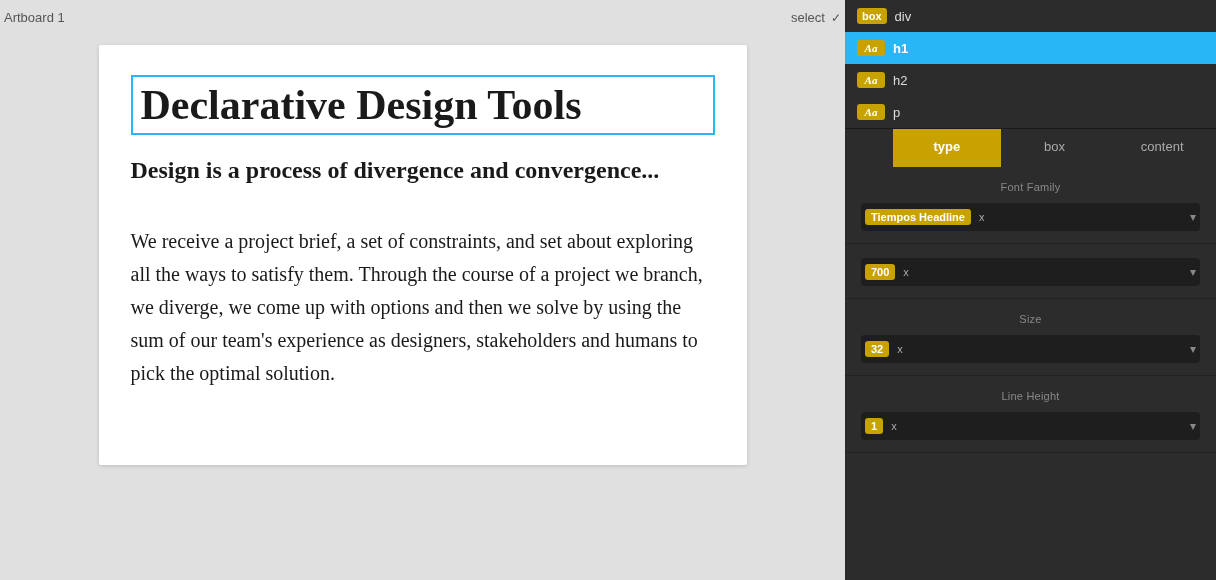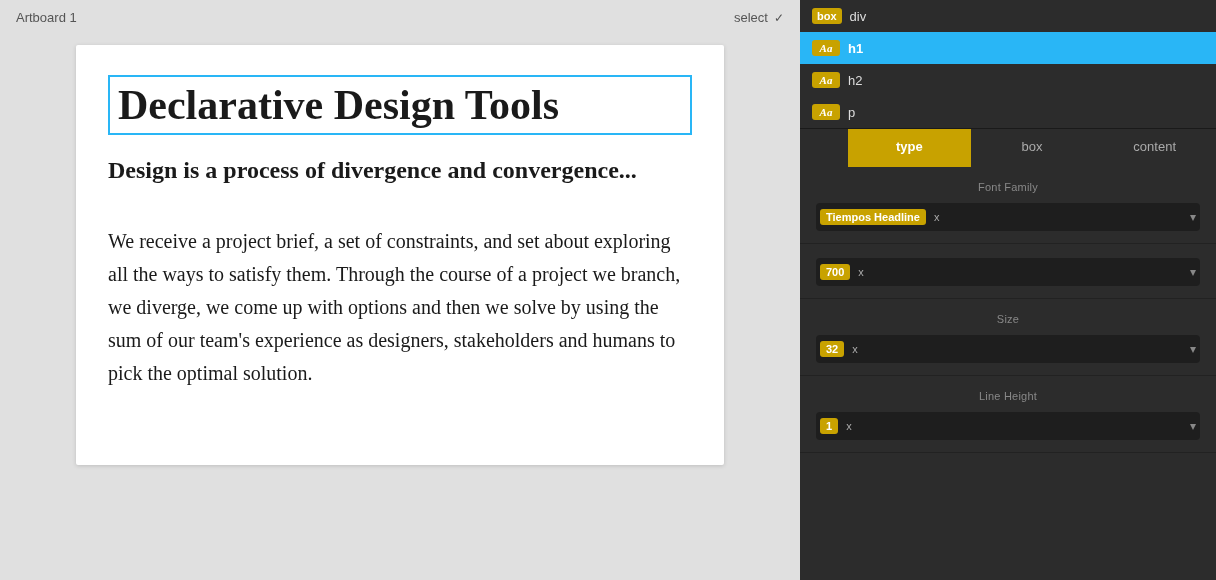--- a/index.html
+++ b/index.html
@@ -25,21 +25,21 @@
       display: flex;
       flex-direction: column;
       background: #e0e0e0;
       overflow: hidden;
     }
 
     .canvas-toolbar {
       display: flex;
       justify-content: space-between;
       align-items: center;
-      padding: 10px 16px;
+      padding: 10px 4px;
       background: #e0e0e0;
     }
 
     .canvas-toolbar-label {
       font-size: 13px;
       color: #555;
     }
 
     .canvas-toolbar-select {
       display: flex;
@@ -95,21 +95,21 @@
     .artboard-p {
       font-family: Georgia, 'Times New Roman', serif;
       font-size: 20px;
       font-weight: 400;
       color: #1a1a1a;
       line-height: 1.65;
     }
 
     
     .properties-panel {
-      width: 416px;
+      width: 371px;
       background: #2c2c2c;
       display: flex;
       flex-direction: column;
       overflow-y: auto;
       overflow-x: hidden;
     }
 
     
     .element-tree {
       background: #2c2c2c;

